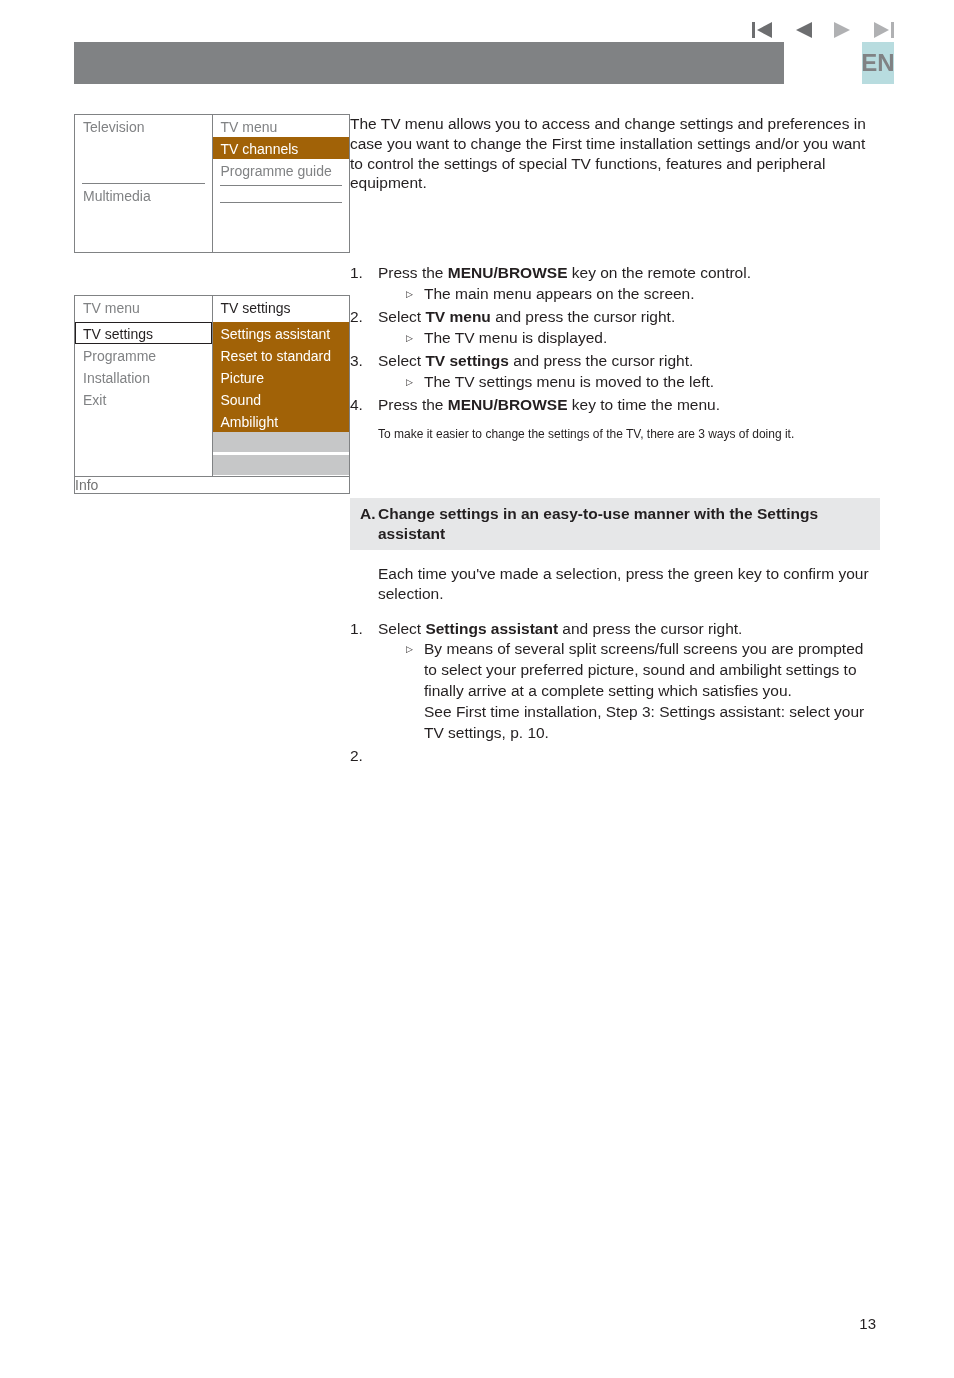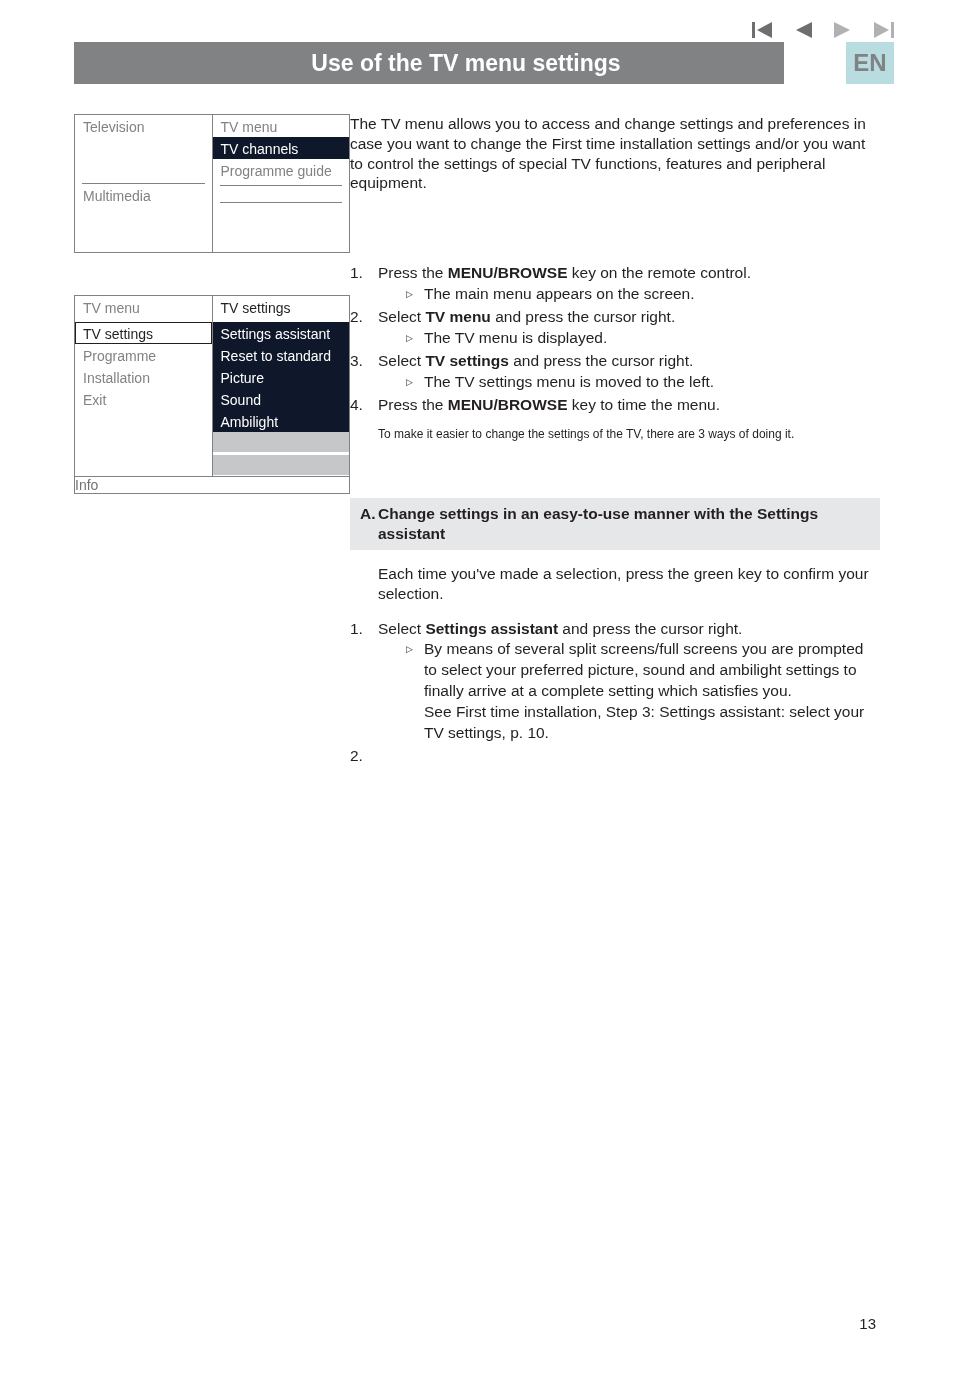--- a/index.html
+++ b/index.html
@@ -2,40 +2,40 @@
 <html><head>
 <meta charset="utf-8">
 <style>
 * { box-sizing: border-box; margin: 0; padding: 0; }
 html, body { width: 954px; height: 1378px; background: #fff; font-family: "Gill Sans", "Gill Sans MT", "Segoe UI", Frutiger, sans-serif; color: #231f20; }
 .page { width: 954px; height: 1378px; position: relative; padding: 42px 74px 50px 74px; }
 
 
 .nav-arrows { position: absolute; top: 22px; right: 60px; display: flex; gap: 22px; align-items: center; }
 .nav-arrows svg { display: block; }
-.lang-box { width: 48px; background: #b8dcdf; color: #808284; font-weight: 700; font-size: 24px; display: flex; align-items: center; justify-content: center; height: 42px; }
+.lang-box { width: 32px; background: #b8dcdf; color: #808284; font-weight: 700; font-size: 24px; display: flex; align-items: center; justify-content: center; height: 42px; }
 .title-row-outer-wrap { position: relative; height: 42px; }
 .grey-strip { position: absolute; left: 0; top: 0; right: 130px; height: 42px; background: #808284; }
 .title-text { position: absolute; left: 74px; right: 130px; top: 0; height: 42px; display: flex; align-items: center; justify-content: center; color: #fff; font-weight: 700; font-size: 23px; }
 .lang-abs { position: absolute; right: 58px; top: 0; }
 
 
 .cols { display: flex; }
 .left { width: 276px; flex: 0 0 276px; }
 .right { flex: 1; }
 
 
 .menu-fig { border: 1px solid #808284; background: #fff; font-size: 14px; color: #808284; margin-bottom: 42px; }
 .menu-fig2 { margin-top: 0; }
 .menu-fig table { width: 100%; border-collapse: collapse; }
 .menu-fig td { padding: 0; vertical-align: top; }
 .menu-col1, .menu-col2 { width: 50%; }
 .cell { height: 22px; line-height: 22px; padding: 0 7px; border: 1px solid transparent; }
 .cell.plain { background: #fff; color: #808284; }
-.cell.sel-dark { background: #0f172a; color: #fff; }
+.cell.sel-dark { background: #a16207; color: #fff; }
 .cell.sel-box { background: #fff; color: #231f20; border: 1.6px solid #231f20; }
 .cell.head-l { color: #808284; }
 .cell.head-r { color: #231f20; }
 .spacer4 { height: 4px; }
 .thin-rule { height: 1px; background: #808284; margin: 0 7px; }
 .menu-leftcol { border-right: 1px solid #808284; }
 .menu-info { padding: 8px 7px 18px; color: #737373; margin-top: 44px; }
 
 
 .intro { font-size: 15.5px; line-height: 1.28; }
@@ -76,21 +76,20 @@
     <span>
       <svg width="20" height="16" viewBox="0 0 20 16">
           <polygon points="0,0 0,16 15,8" fill="#b0b1b3"></polygon>
           <rect x="17" y="0" width="3" height="16" fill="#b0b1b3"></rect>
         </svg>
     </span>
   </div>
 
   <div class="title-row-outer-wrap" style="margin-bottom:30px;">
     <div class="grey-strip" style="left:0; right:96px;"></div>
-    <div class="title-text" style="right:96px;">Use of the TV menu settings</div>
     <div class="lang-box lang-abs" style="right:-14px;">EN</div>
   </div>
 
   <div class="cols">
     <div class="left">
 
       <div class="menu-fig">
         <table>
             <tbody>
               <tr>

